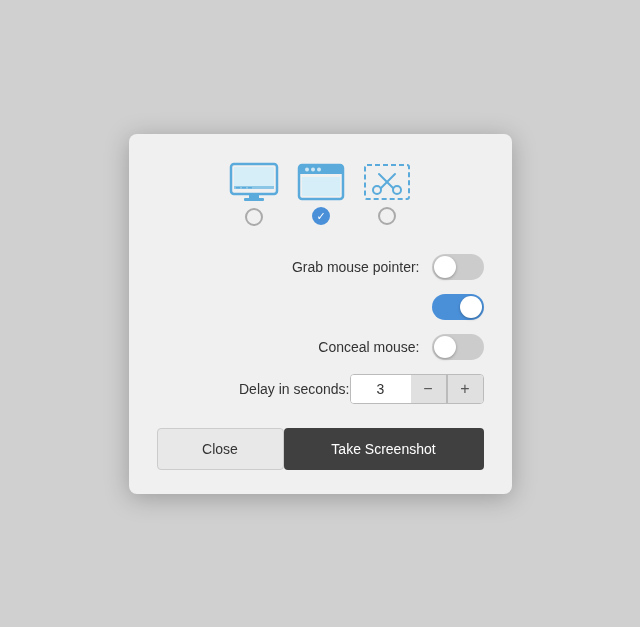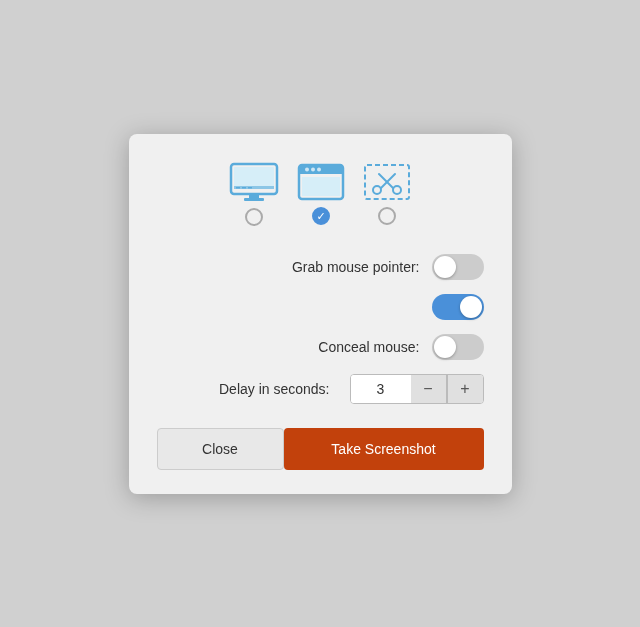--- a/index.html
+++ b/index.html
@@ -127,21 +127,21 @@
     .toggle.on::after {
       left: 28px;
     }
 
     
     .delay-row {
       display: flex;
       align-items: center;
       justify-content: flex-end;
       margin-top: 4px;
-      gap: 20px;
+      gap: 0;
     }
 
     .delay-control {
       display: flex;
       align-items: stretch;
       border: 1px solid #bbb;
       border-radius: 4px;
       overflow: hidden;
       background: white;
     }
@@ -188,21 +188,21 @@
       border: 1px solid #ccc;
       border-radius: 4px;
       font-size: 14px;
       color: #333;
       cursor: pointer;
     }
 
     .btn-screenshot {
       flex: 1.6;
       padding: 12px 0;
-      background: #c2410c;
+      background: #404040;
       border: none;
       border-radius: 4px;
       font-size: 14px;
       color: white;
       cursor: pointer;
       font-weight: 500;
     }
 
     
     .svg-icon {

